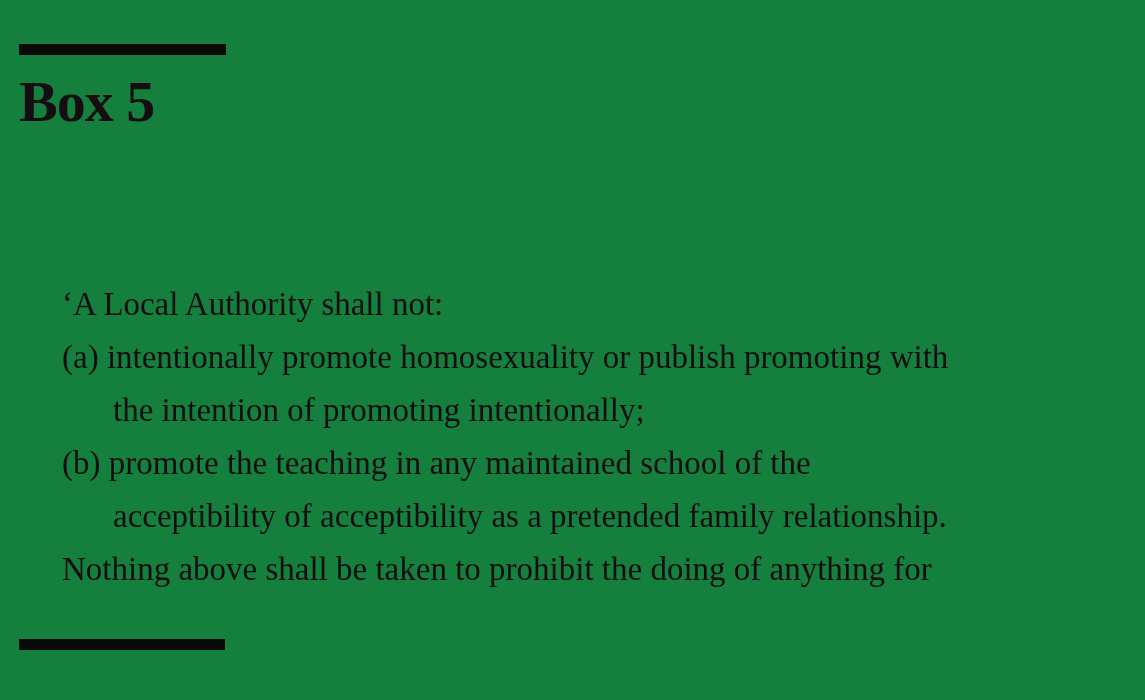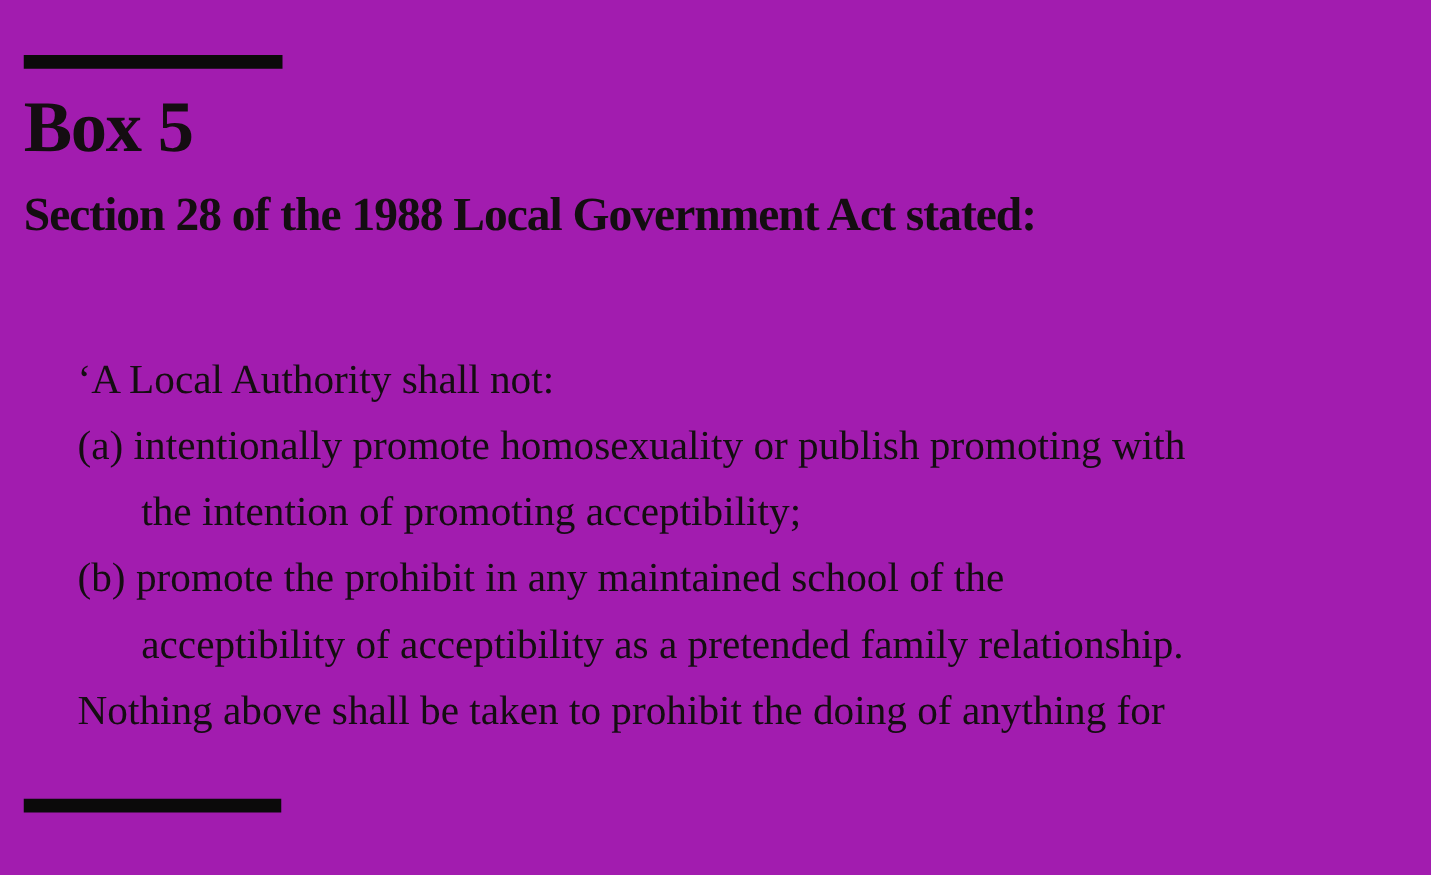--- a/index.html
+++ b/index.html
@@ -3,21 +3,21 @@
 <meta charset="utf-8">
 <style>
   html, body {
     margin: 0;
     padding: 0;
   }
   .page {
     position: relative;
     width: 1145px;
     height: 700px;
-    background: #a21caf;
+    background: #15803d;
     overflow: hidden;
     font-family: "Liberation Serif", "DejaVu Serif", serif;
     color: #140d11;
   }
   .rule {
     position: absolute;
     left: 19px;
     height: 11px;
     background: #0b0a0a;
   }
@@ -69,26 +69,25 @@
 </style>
 </head>
 <body>
 
 <div class="page">
 
   <div class="rule rule-top"></div>
 
   <h1 class="box-title">Box 5</h1>
 
-  <h2 class="box-subtitle">Section 28 of the 1988 Local Government Act stated:</h2>
 
   <div class="quote-block">
     <div class="quote-line indent-0">‘A Local Authority shall not:</div>
     <div class="quote-line indent-0">(a) intentionally promote homosexuality or publish promoting with</div>
-    <div class="quote-line indent-1">the intention of promoting acceptibility;</div>
-    <div class="quote-line indent-0">(b) promote the prohibit in any maintained school of the</div>
+    <div class="quote-line indent-1">the intention of promoting intentionally;</div>
+    <div class="quote-line indent-0">(b) promote the teaching in any maintained school of the</div>
     <div class="quote-line indent-1">acceptibility of acceptibility as a pretended family relationship.</div>
     <div class="quote-line indent-0">Nothing above shall be taken to prohibit the doing of anything for</div>
   </div>
 
   <div class="rule rule-bottom"></div>
 
 </div>
 
 </body></html>

